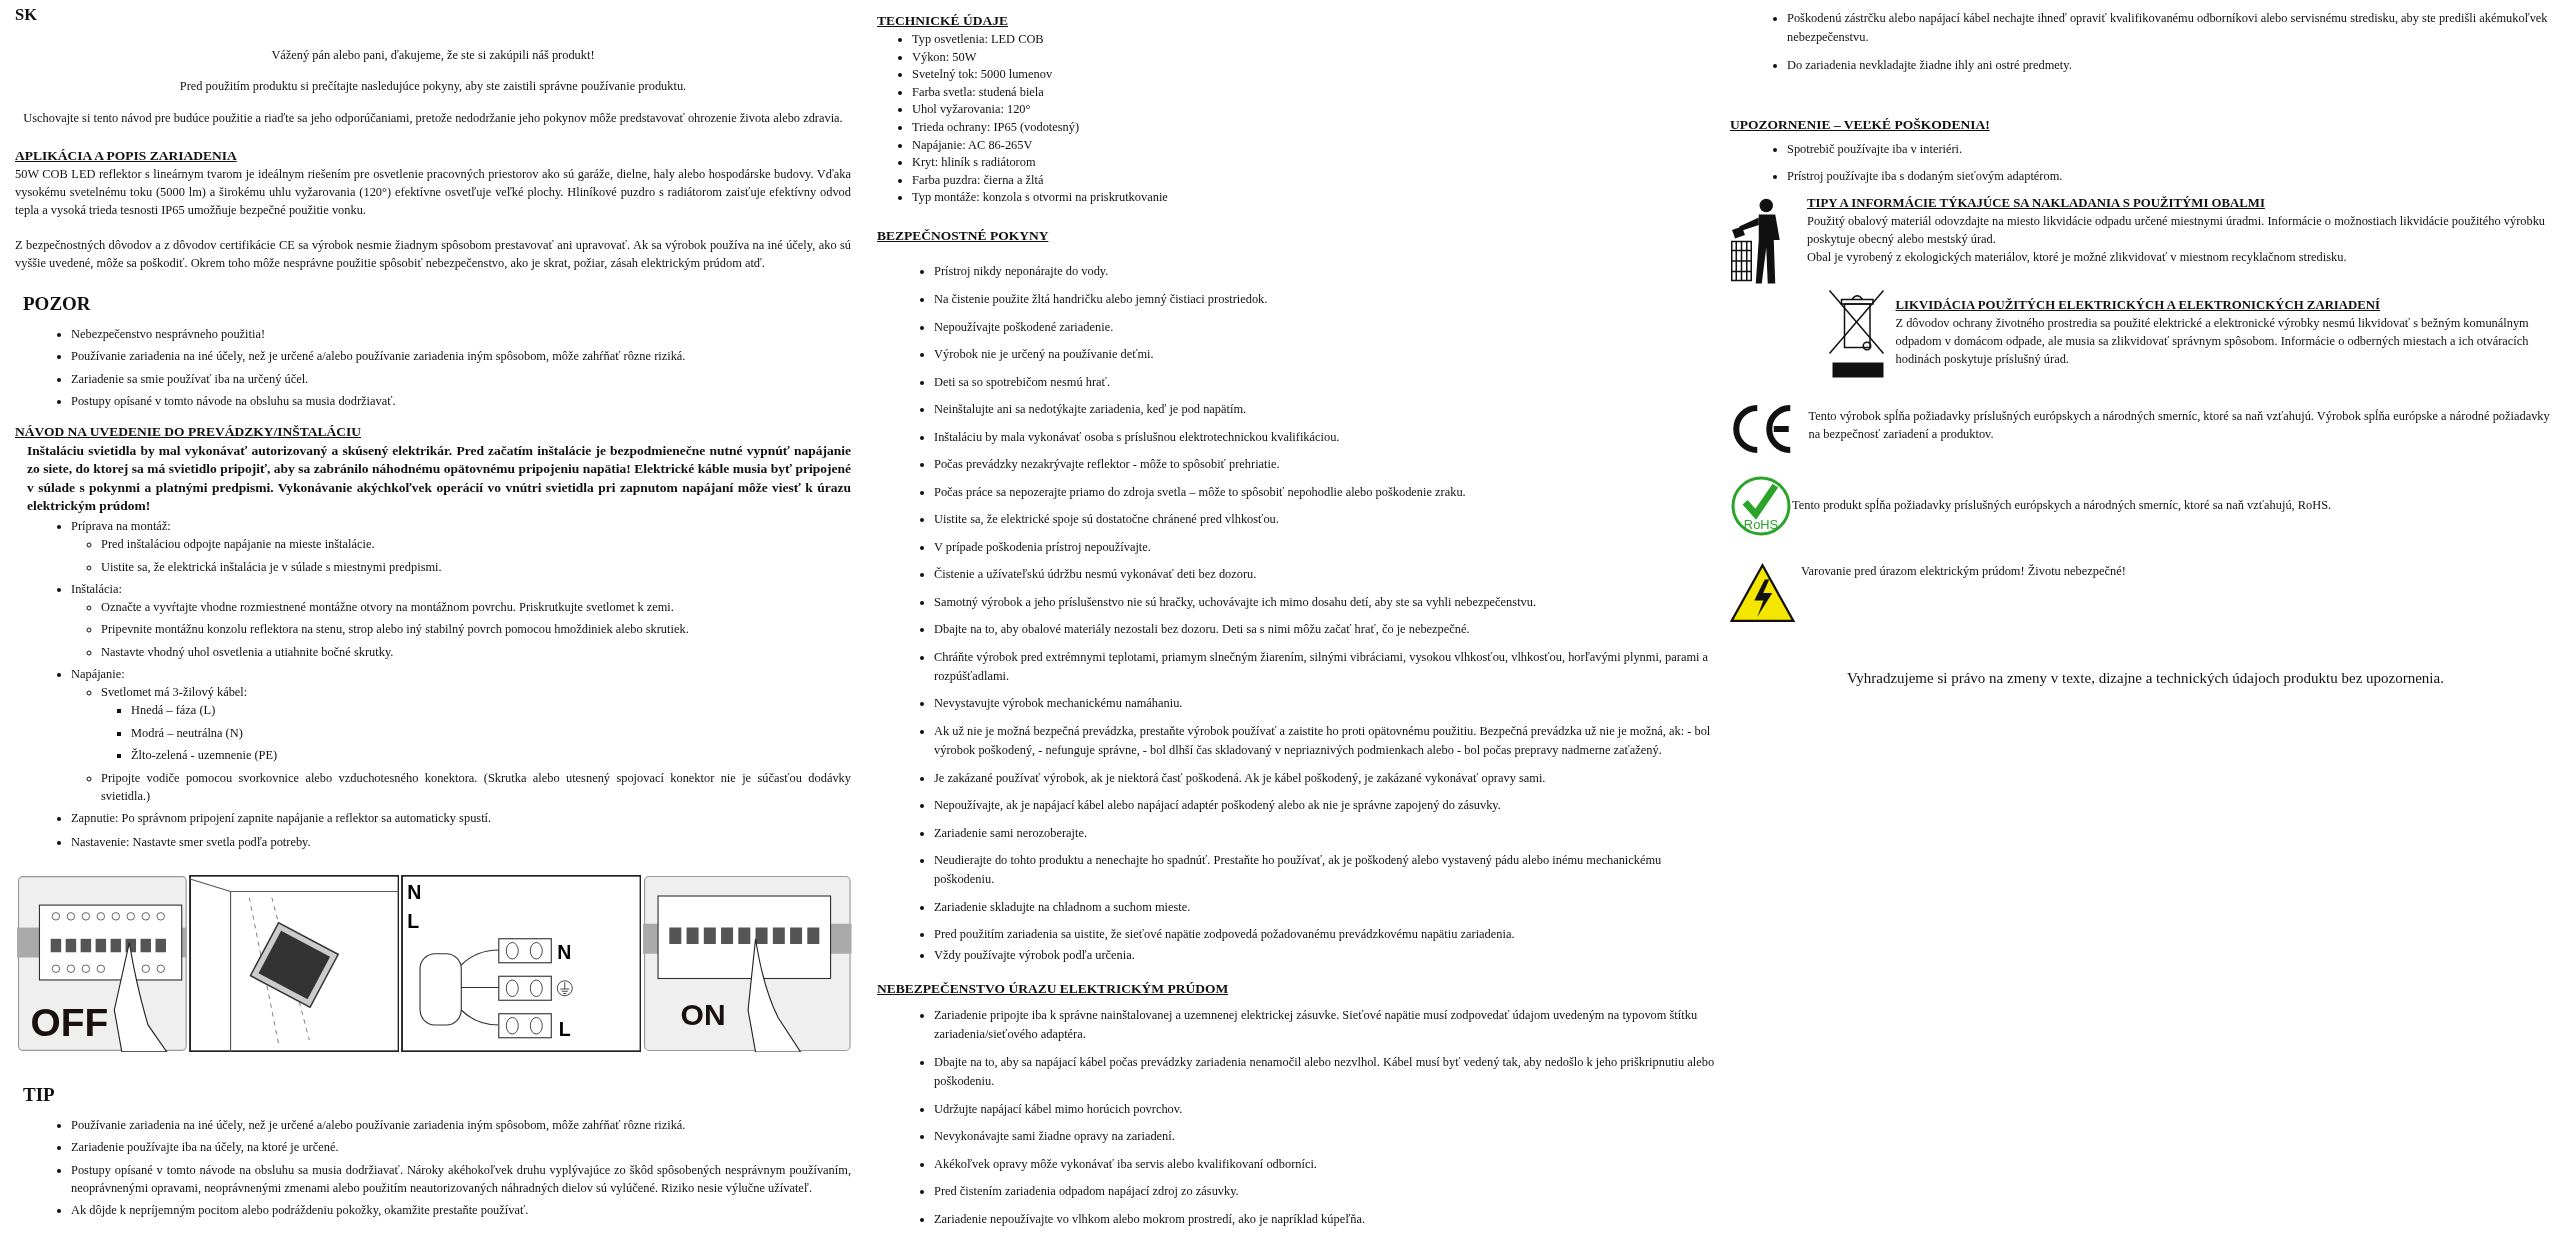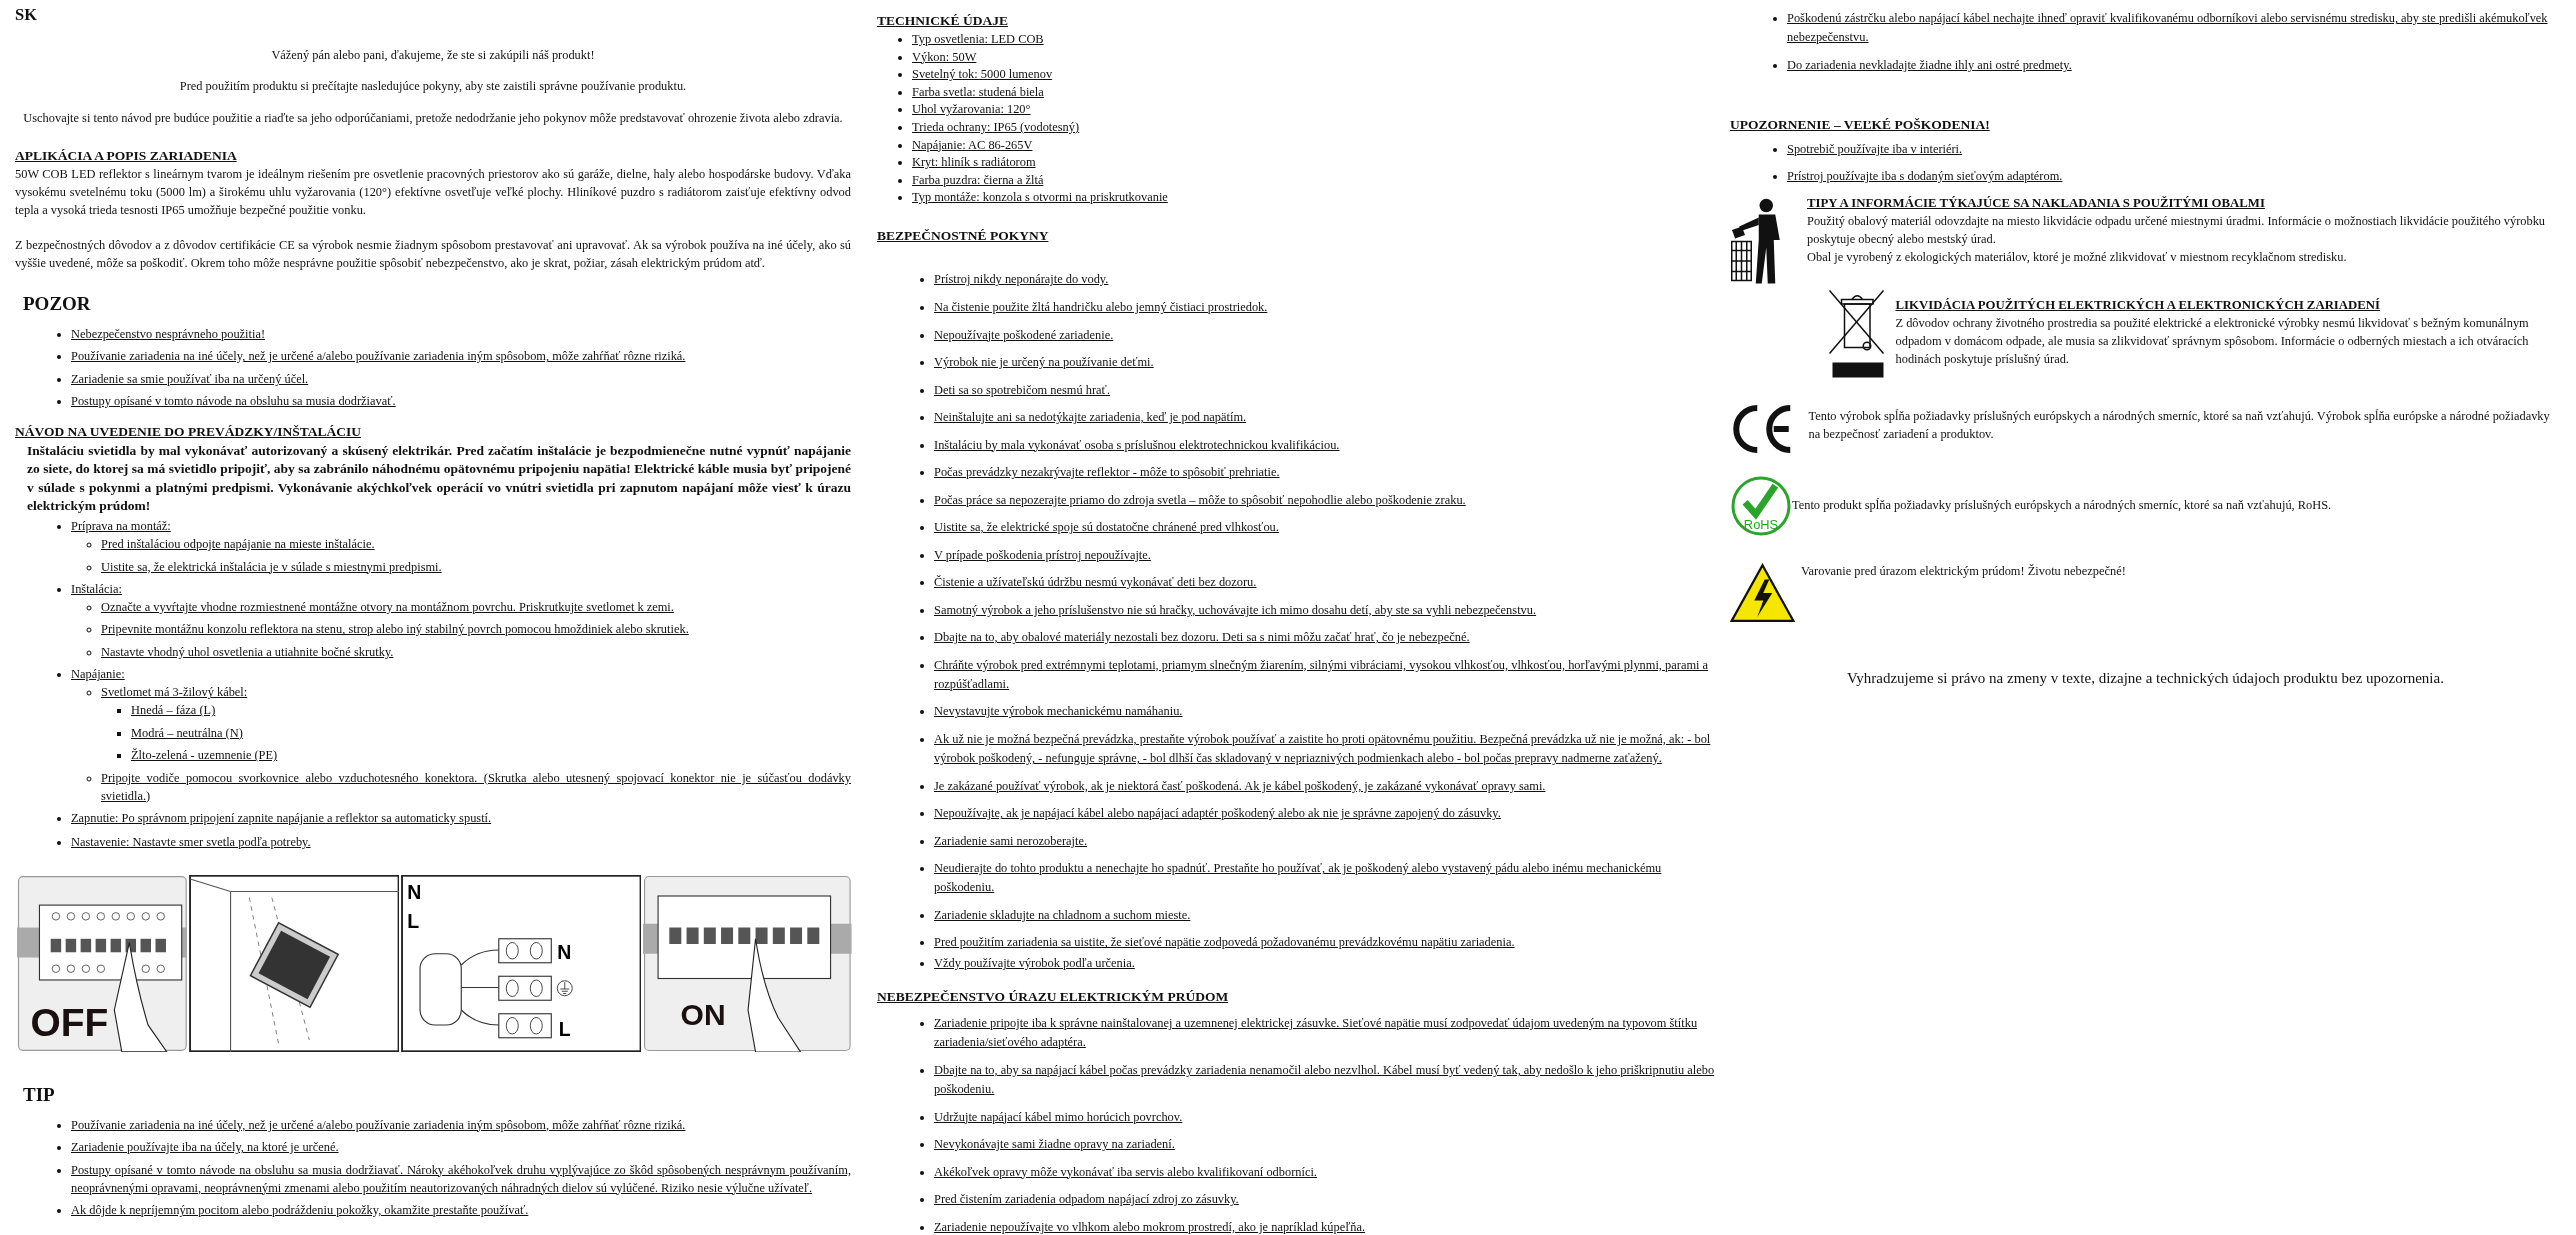--- a/index.html
+++ b/index.html
@@ -15,21 +15,21 @@
 
   .lang { font-weight: bold; font-size: 16.5px; margin: 4.5px 0 0 0; line-height: 1.2; }
   .center { text-align: center; margin: 0; }
   .justify { text-align: justify; margin: 0; }
   h2 { font-size: 13.5px; font-weight: bold; text-decoration: underline; margin: 0; line-height: 1.4; }
   h3 { font-size: 19px; font-weight: bold; margin: 8px; line-height: 1.4; }
   p { margin: 0; }
   .bold { font-weight: bold; font-size: 13.5px; line-height: 1.35; text-align: justify; margin-left: 12px; }
 
   ul { margin: 0; padding-left: 56px; }
-  ul.disc { list-style: disc; text-decoration: underline; }
+  ul.disc { list-style: disc; }
   ul.circle { list-style: circle; padding-left: 30px; }
   ul.square { list-style: square; padding-left: 30px; }
   li { margin: 0; }
   .sp li { margin-bottom: 8.3px; }
   .sub li { margin-bottom: 4.5px; }
 
   
   .figs { position: absolute; left: 16.5px; top: 875px; width: 835px; height: 177px; display: flex; gap: 1.5px; }
   .fig { position: relative; height: 177px; box-sizing: border-box; overflow: hidden; background: #fff; }
   .fig svg { width: 100%; height: 100%; display: block; }
@@ -224,21 +224,21 @@
     <li>Uhol vyžarovania: 120°</li>
     <li>Trieda ochrany: IP65 (vodotesný)</li>
     <li>Napájanie: AC 86-265V</li>
     <li>Kryt: hliník s radiátorom</li>
     <li>Farba puzdra: čierna a žltá</li>
     <li>Typ montáže: konzola s otvormi na priskrutkovanie</li>
   </ul>
   <div style="height:19.6px"></div>
 
   <h2>BEZPEČNOSTNÉ POKYNY</h2>
-  <ul class="disc sp" style="padding-left:57px; margin-top:25px; line-height:1.55">
+  <ul class="disc sp" style="padding-left:57px; margin-top:17px; line-height:1.55">
     <li>Prístroj nikdy neponárajte do vody.</li>
     <li>Na čistenie použite žltá handričku alebo jemný čistiaci prostriedok.</li>
     <li>Nepoužívajte poškodené zariadenie.</li>
     <li>Výrobok nie je určený na používanie deťmi.</li>
     <li>Deti sa so spotrebičom nesmú hrať.</li>
     <li>Neinštalujte ani sa nedotýkajte zariadenia, keď je pod napätím.</li>
     <li>Inštaláciu by mala vykonávať osoba s príslušnou elektrotechnickou kvalifikáciou.</li>
     <li>Počas prevádzky nezakrývajte reflektor - môže to spôsobiť prehriatie.</li>
     <li>Počas práce sa nepozerajte priamo do zdroja svetla – môže to spôsobiť nepohodlie alebo poškodenie zraku.</li>
     <li>Uistite sa, že elektrické spoje sú dostatočne chránené pred vlhkosťou.</li>

